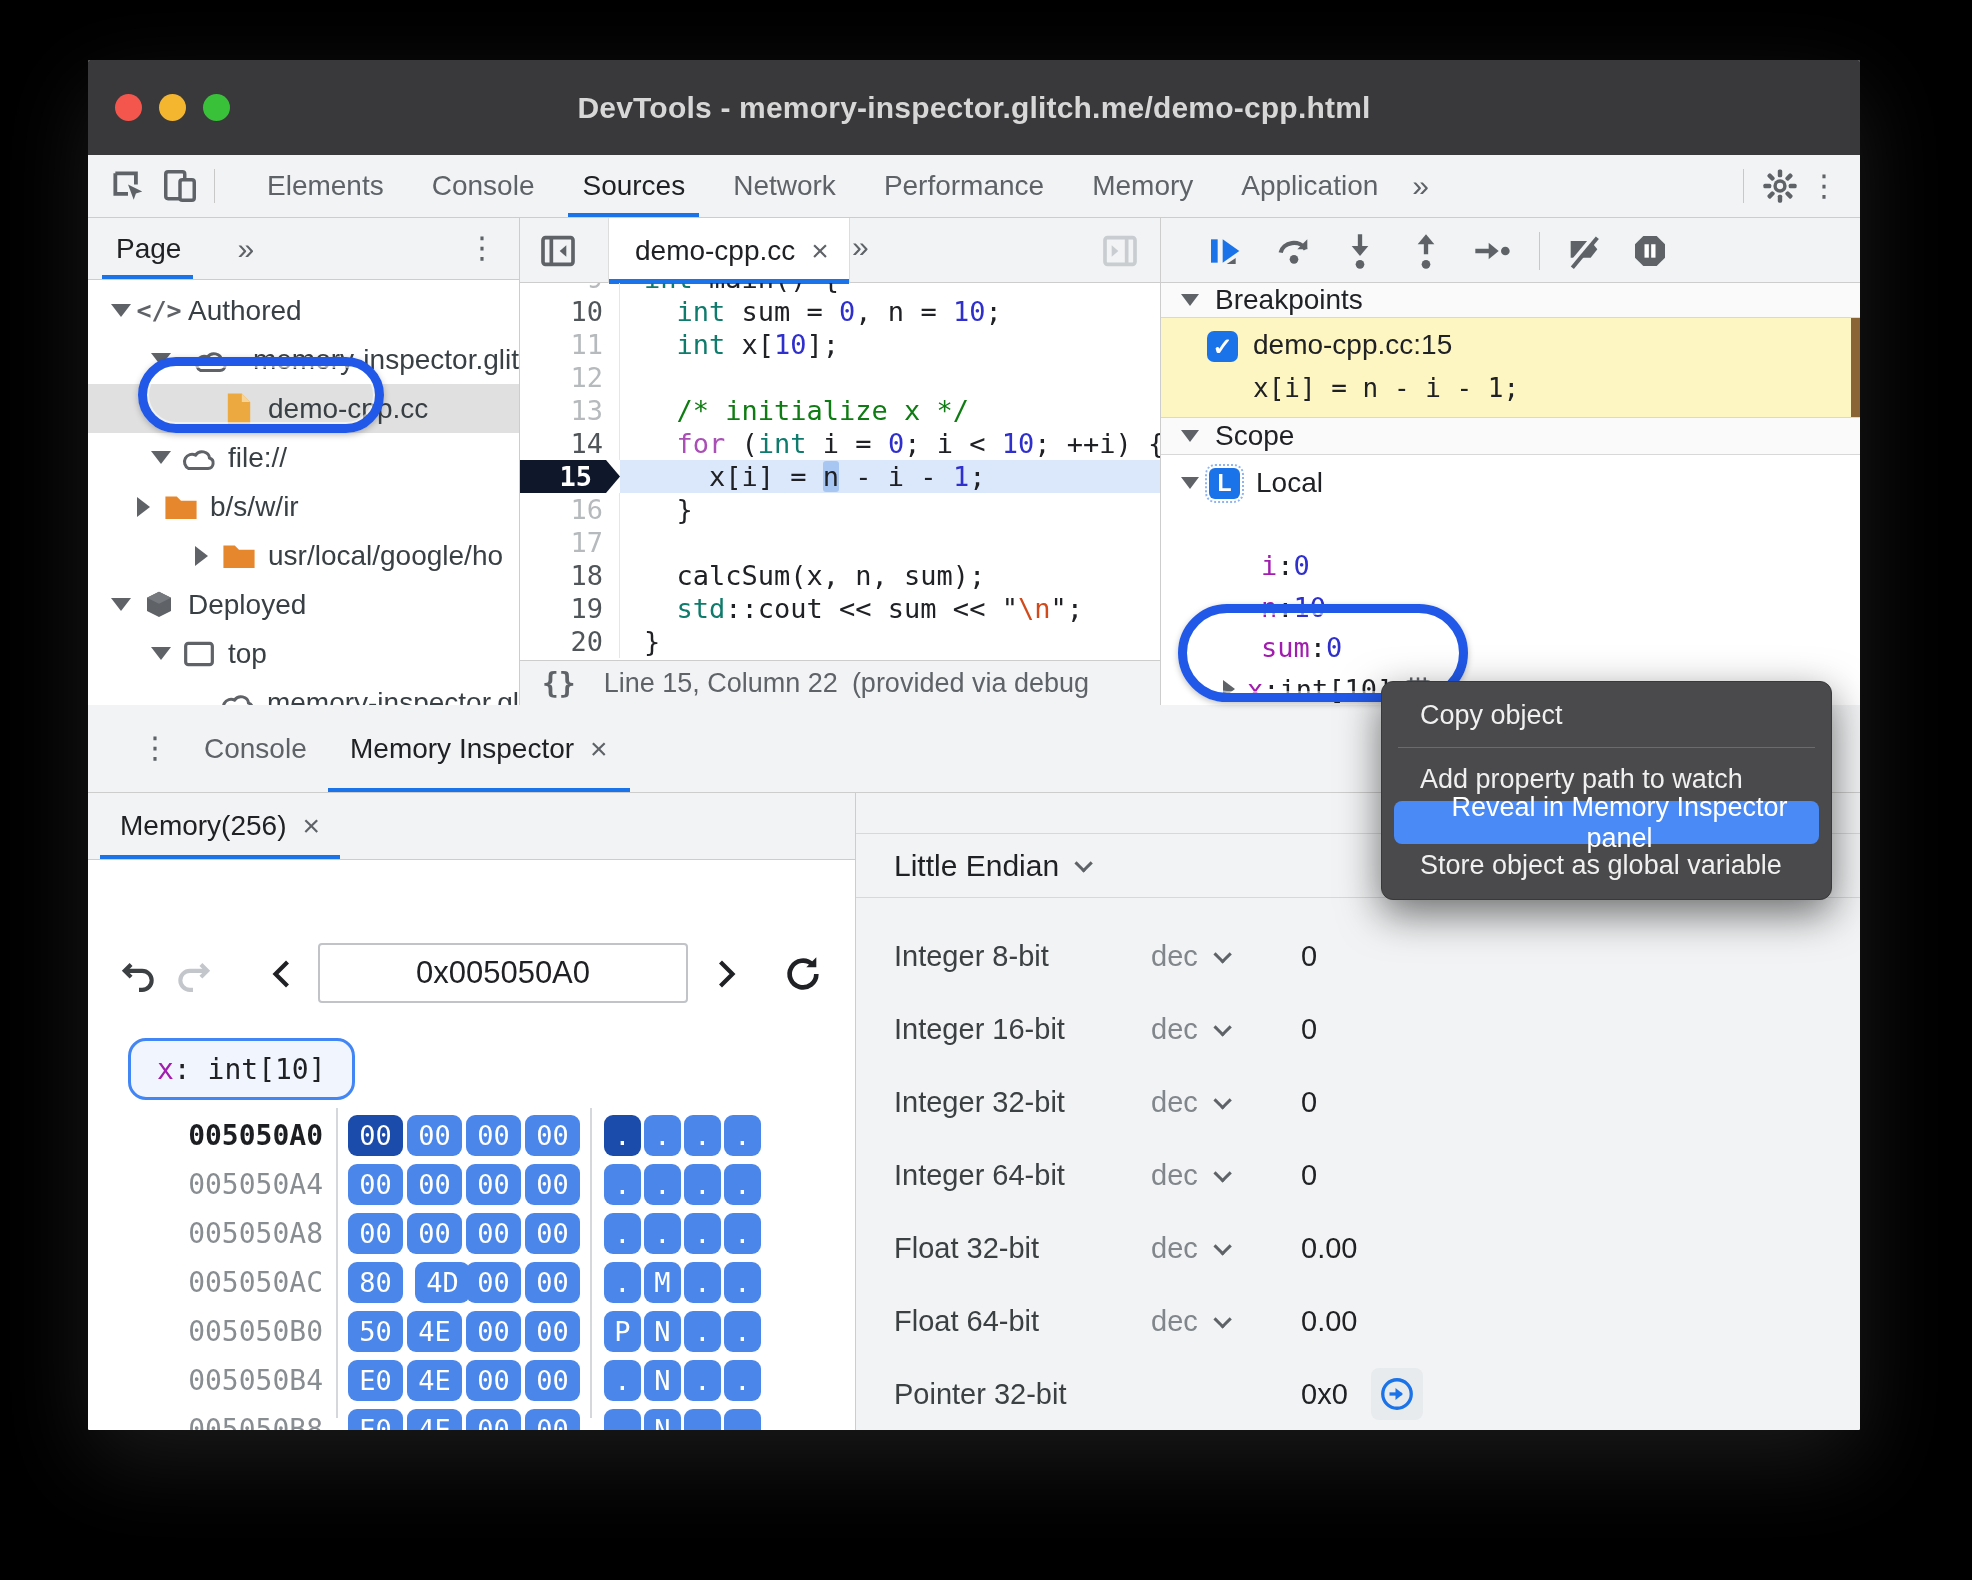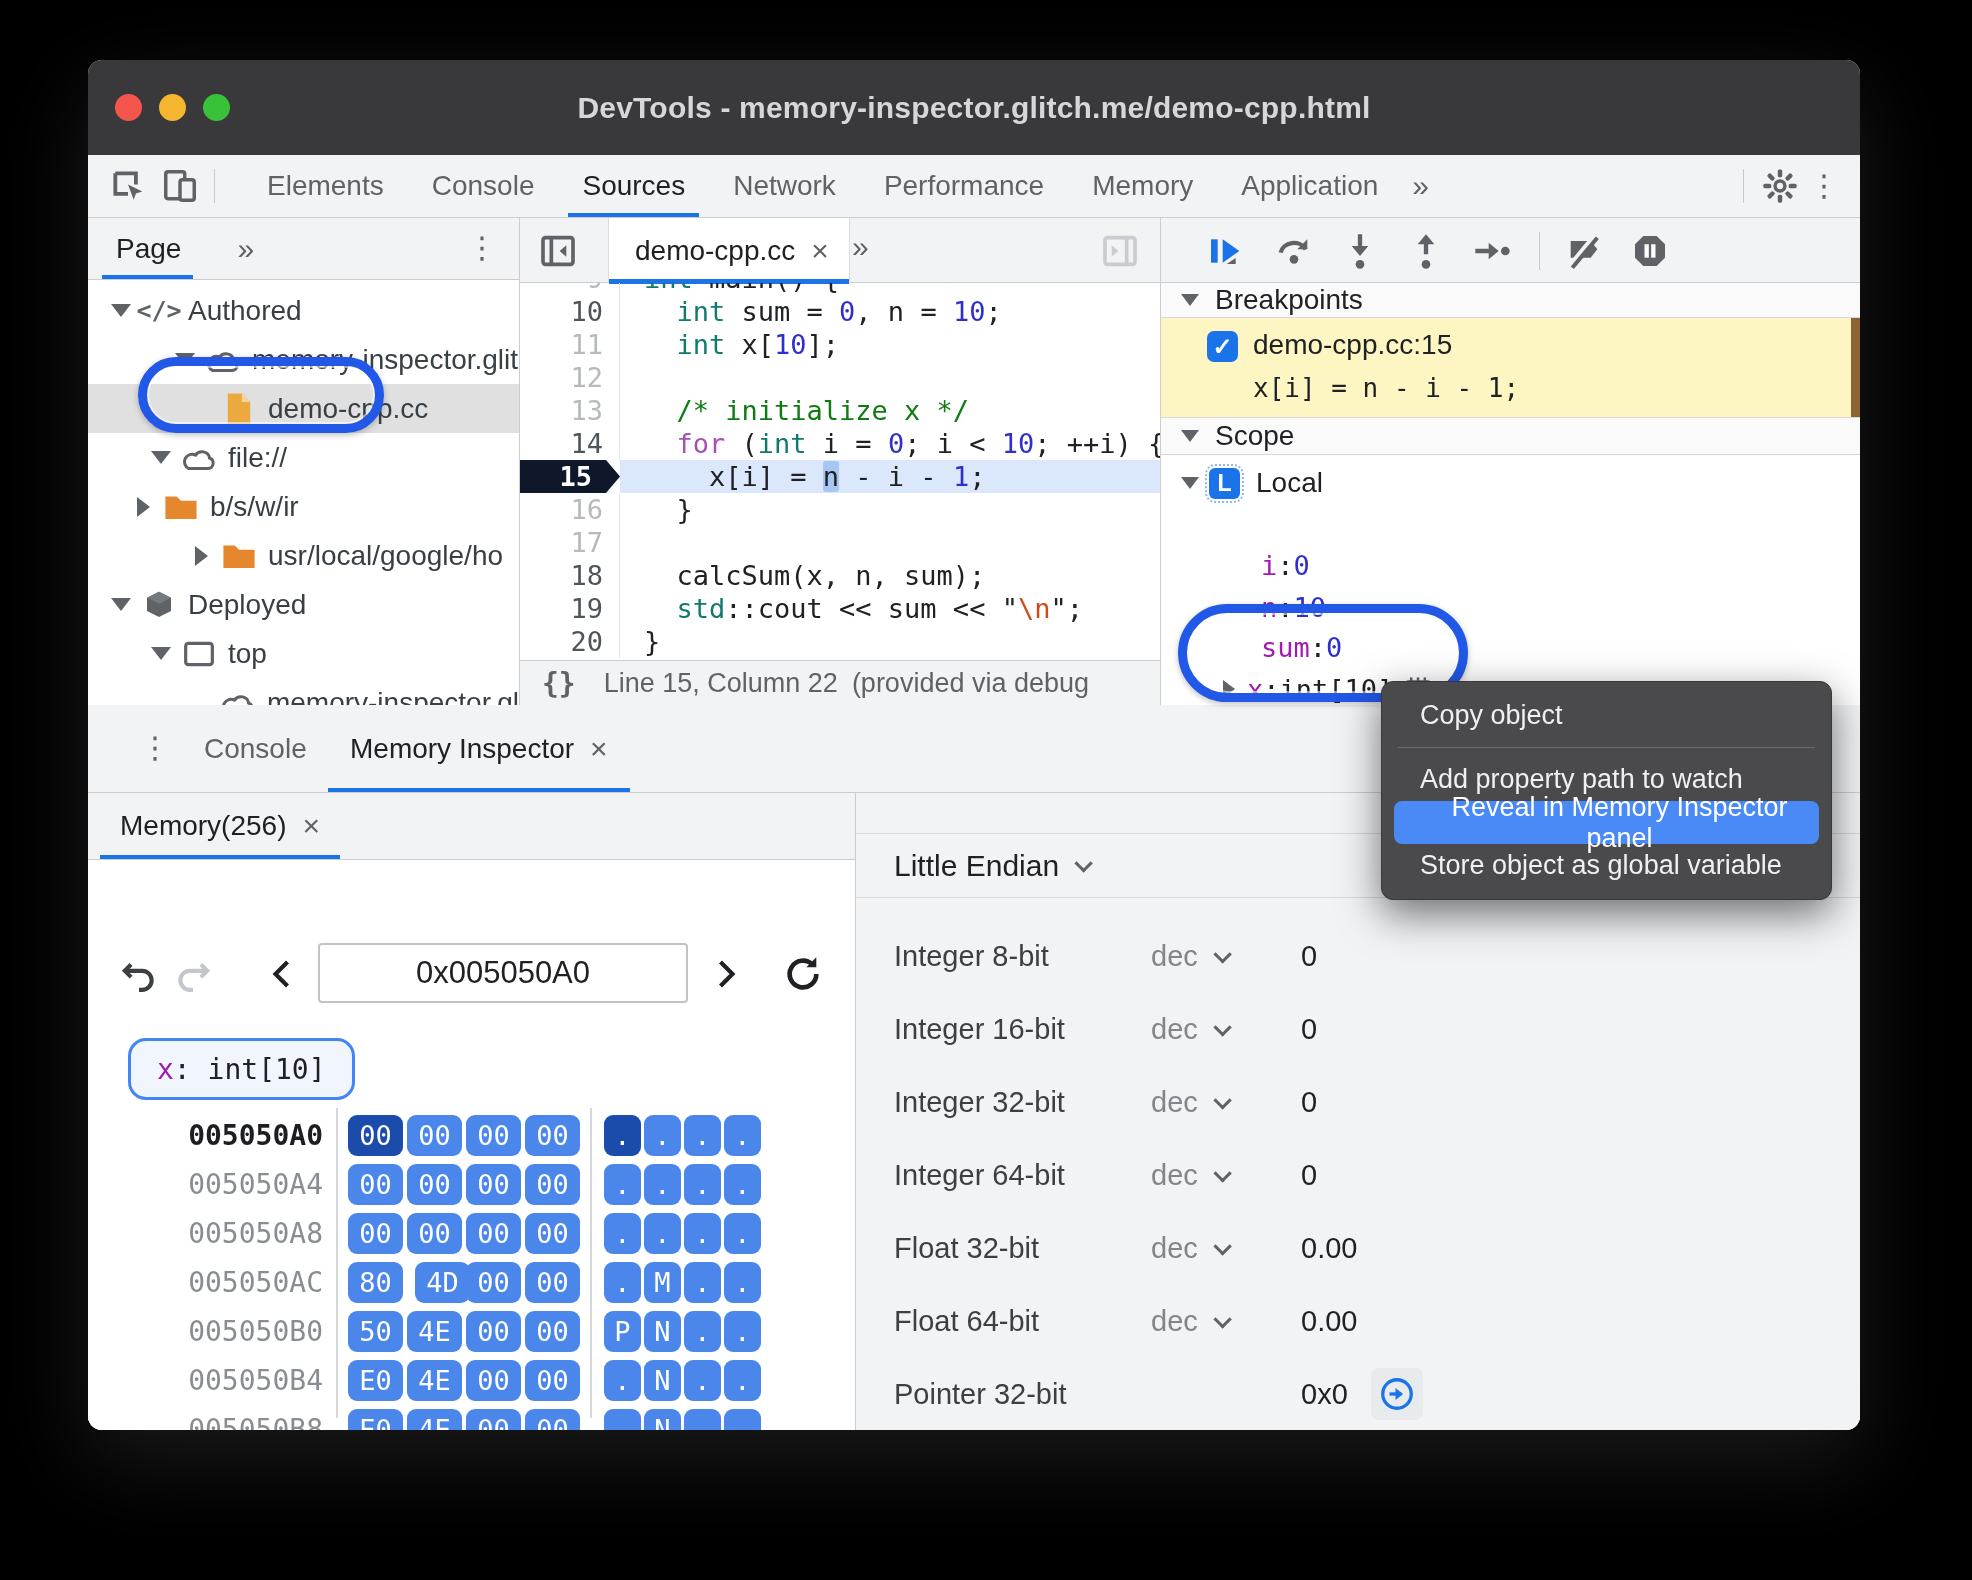--- a/index.html
+++ b/index.html
@@ -1,21 +1,21 @@
 <!DOCTYPE html>
 <html><head>
 <meta charset="utf-8">
 <style>
   * { margin:0; padding:0; box-sizing:border-box; }
   html,body { width:1972px; height:1580px; background:#000; font-family:"Liberation Sans", sans-serif; overflow:hidden; }
   .abs { position:absolute; }
 
   
   #window { position:absolute; left:88px; top:60px; width:1772px; height:1370px; background:#fff;
-            border-radius:14px; overflow:hidden; box-shadow:0 30px 90px rgba(30,30,30,.9); }
+            border-radius:2px; overflow:hidden; box-shadow:0 30px 90px rgba(30,30,30,.9); }
 
   
   #titlebar { position:absolute; left:0; top:0; width:100%; height:95px; background:#39393b; display:flex; align-items:center; justify-content:center; }
   .traffic { position:absolute; top:34px; width:27px; height:27px; border-radius:50%; }
   #tl-close { left:27px;  background:#f4564d; }
   #tl-min   { left:71px;  background:#f5b62f; }
   #tl-zoom  { left:115px; background:#39c139; }
   #window-title { color:#d7d7d8; font-size:30px; font-weight:bold; letter-spacing:.2px; }
 
   
@@ -219,21 +219,21 @@
     <div id="tree">
         <div class="tree-row" style="padding-left: 18px;">
           <span class="tw arrow">
             <span class="arr-down"></span>
           </span>
           <span class="tw tree-icon">
             <span style="font-weight:bold;color:#5f6368;font-size:25px;font-family:'DejaVu Sans Mono',monospace">&lt;/&gt;</span>
           </span>
           <span class="tree-label">Authored</span>
         </div>
-        <div class="tree-row" style="padding-left: 82px;">
+        <div class="tree-row" style="padding-left: 58px; justify-content: space-between;">
           <span class="tw arrow">
             <span class="arr-down"></span>
           </span>
           <span class="tw tree-icon">
             <svg width="36" height="28" viewBox="0 0 24 16">
               <path d="M19 8a5 4.6 0 0 0-9.3-1.9A4.3 4.3 0 0 0 5 15h13a3.6 3.6 0 0 0 1-7z" fill="none" stroke="#5f6368" stroke-width="2"></path>
             </svg>
           </span>
           <span class="tree-label">memory-inspector.glit</span>
         </div>

